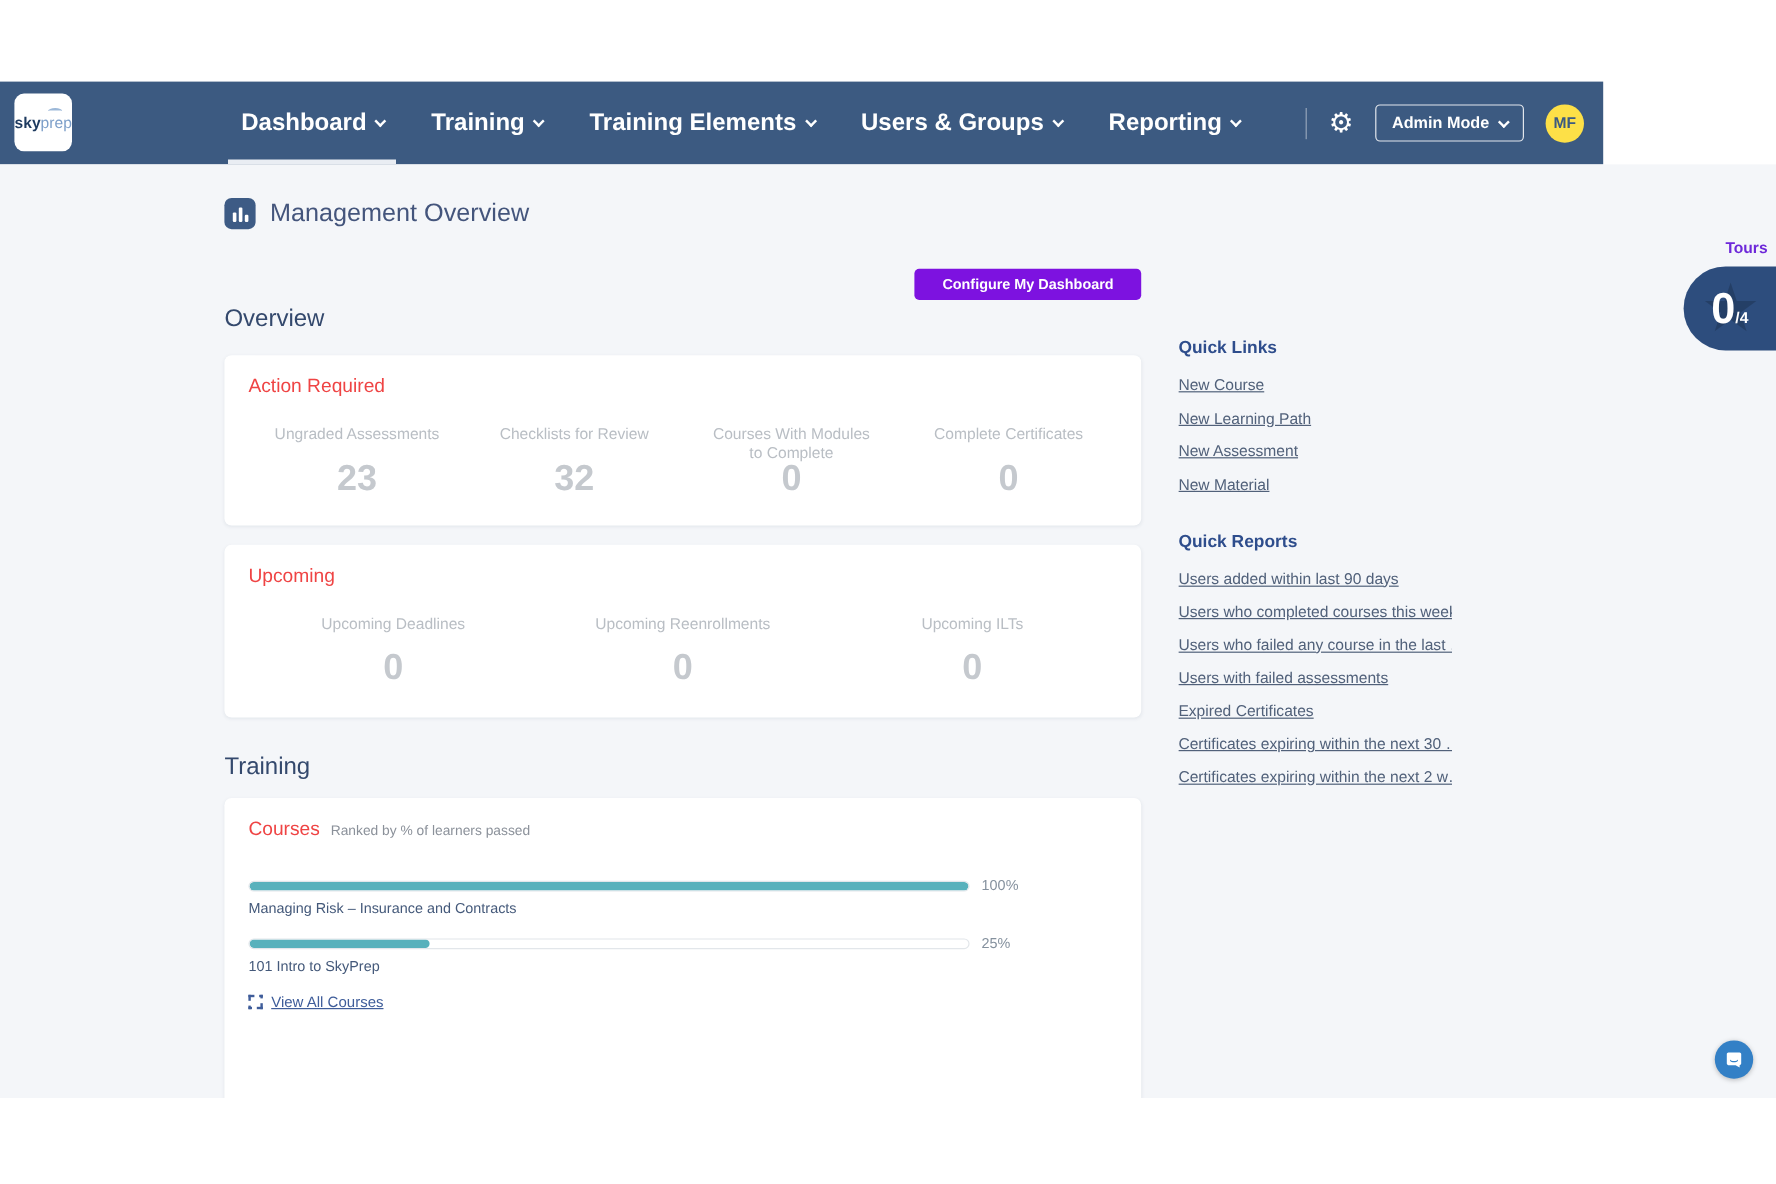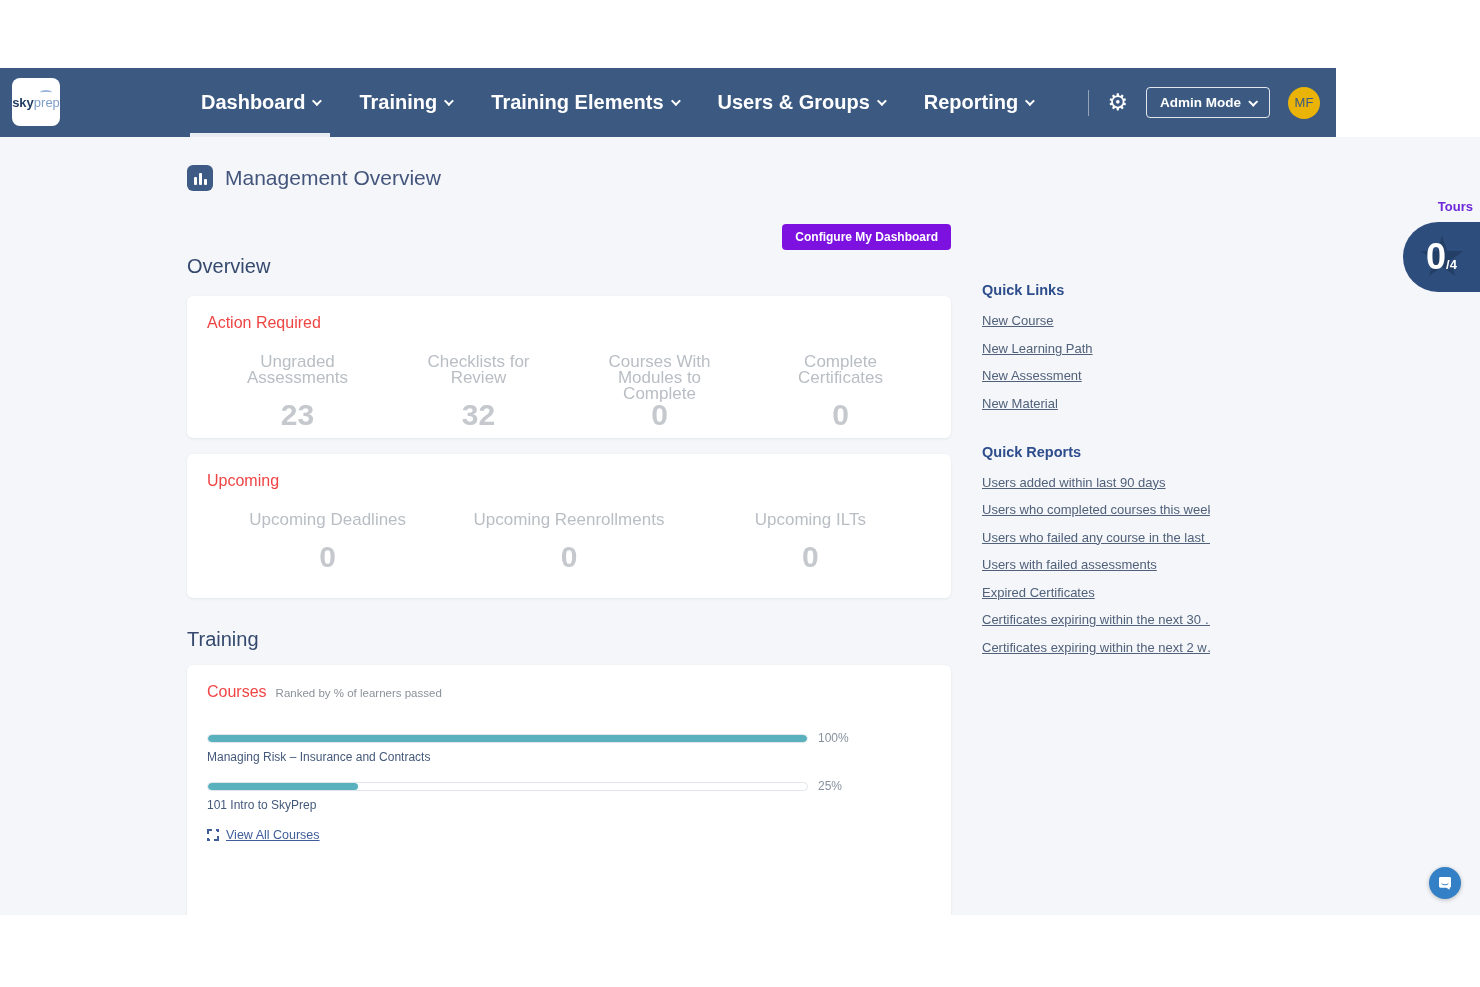--- a/index.html
+++ b/index.html
@@ -15,49 +15,49 @@
   .logo-mark { position:absolute; top:-5px; right:8px; width:12px; height:5px; border-top:2px solid #9cb8d8; border-radius:50%; }
   .nav-items { display:flex; margin-left:190px; align-items:stretch; }
   .nav-item { display:flex; align-items:center; gap:7px; color:#ffffff; font-size:20px; font-weight:700; padding:0 11px; margin-right:18px; cursor:pointer; }
   .nav-item.active { box-shadow:inset 0 -4px 0 #e9edf3; }
   .chev { width:7px; height:7px; border-right:2px solid #fff; border-bottom:2px solid #fff; transform:rotate(45deg) translateY(-2px); display:inline-block; }
   .nav-right { position:absolute; right:16px; top:0; height:69px; display:flex; align-items:center; gap:18px; }
   .nav-divider { width:1px; height:26px; background:rgba(255,255,255,0.45); }
   .gear { color:#ffffff; font-size:23px; line-height:1; cursor:pointer; }
   .admin-btn { display:flex; align-items:center; gap:8px; border:1px solid rgba(255,255,255,0.85); border-radius:4px; padding:7px 13px; color:#ffffff; font-size:13.5px; font-weight:700; background:transparent; cursor:pointer; font-family:"Liberation Sans",sans-serif; }
   .admin-btn .chev { transform:rotate(45deg) translateY(-1px); }
-  .avatar { width:32px; height:32px; border-radius:50%; background:#eab308; color:#3c5a81; font-size:13px; font-weight:400; display:flex; align-items:center; justify-content:center; cursor:pointer; }
+  .avatar { width:32px; height:32px; border-radius:50%; background:#fde047; color:#3c5a81; font-size:13px; font-weight:700; display:flex; align-items:center; justify-content:center; cursor:pointer; }
 
   
   .content { position:absolute; top:137px; left:0; width:1480px; height:778px; background:#f4f6f9; overflow:hidden; }
   .main-col { position:absolute; left:187px; top:0; width:764px; }
   .side-col { position:absolute; left:982px; top:145px; width:230px; }
 
   .page-title-row { display:flex; align-items:center; gap:12px; margin-top:28px; }
   .title-icon { width:26px; height:26px; background:#3d5b85; border-radius:6px; display:flex; align-items:flex-end; justify-content:center; gap:2px; padding-bottom:6px; }
   .title-icon i { width:3px; background:#ffffff; border-radius:1px; display:block; }
   .title-icon i:nth-child(1){height:8px;} .title-icon i:nth-child(2){height:12px;} .title-icon i:nth-child(3){height:6px;}
   .page-title { font-size:21px; color:#44557c; font-weight:500; }
 
   .btn-row { margin-top:33px; display:flex; justify-content:flex-end; }
-  .configure-btn { background:#7d12e0; color:#ffffff; border:none; border-radius:4px; font-size:12px; font-weight:700; padding:6px 13px; cursor:pointer; font-family:"Liberation Sans",sans-serif; }
+  .configure-btn { background:#7d12e0; color:#ffffff; border:none; border-radius:4px; font-size:12px; font-weight:700; padding:6px 23px; cursor:pointer; font-family:"Liberation Sans",sans-serif; }
 
   .section-heading { font-size:20px; color:#34496d; font-weight:500; margin-top:5px; }
 
   .card { background:#ffffff; border-radius:6px; box-shadow:0 1px 3px rgba(40,60,90,0.08); padding:18px 20px; }
   .card-title { font-size:16px; color:#ef4444; font-weight:500; }
 
   .card-action { margin-top:18px; height:142px; }
   .card-upcoming { margin-top:16px; height:144px; }
 
   .stats-grid { display:grid; margin-top:22px; }
   .stats-4 { grid-template-columns:repeat(4,1fr); }
   .stats-3 { grid-template-columns:repeat(3,1fr); }
   .stat { text-align:center; }
-  .stat-label { font-size:17px; color:#b9bec4; line-height:16px; min-height:16px; padding:0 18px; }
+  .stat-label { font-size:13px; color:#b9bec4; line-height:16px; min-height:16px; padding:0 18px; }
   .stat-value { font-size:30px; color:#c5c9ce; margin-top:12px; font-weight:700; }
 
   .training-heading { margin-top:30px; }
   .card-courses { margin-top:14px; height:260px; }
   .courses-title-row { display:flex; align-items:baseline; gap:9px; }
   .card-subtitle { font-size:11.5px; color:#8b919a; }
 
   .bars { margin-top:30px; }
   .bar-group { margin-bottom:15px; }
   .bar-row { display:flex; align-items:center; gap:10px; }

